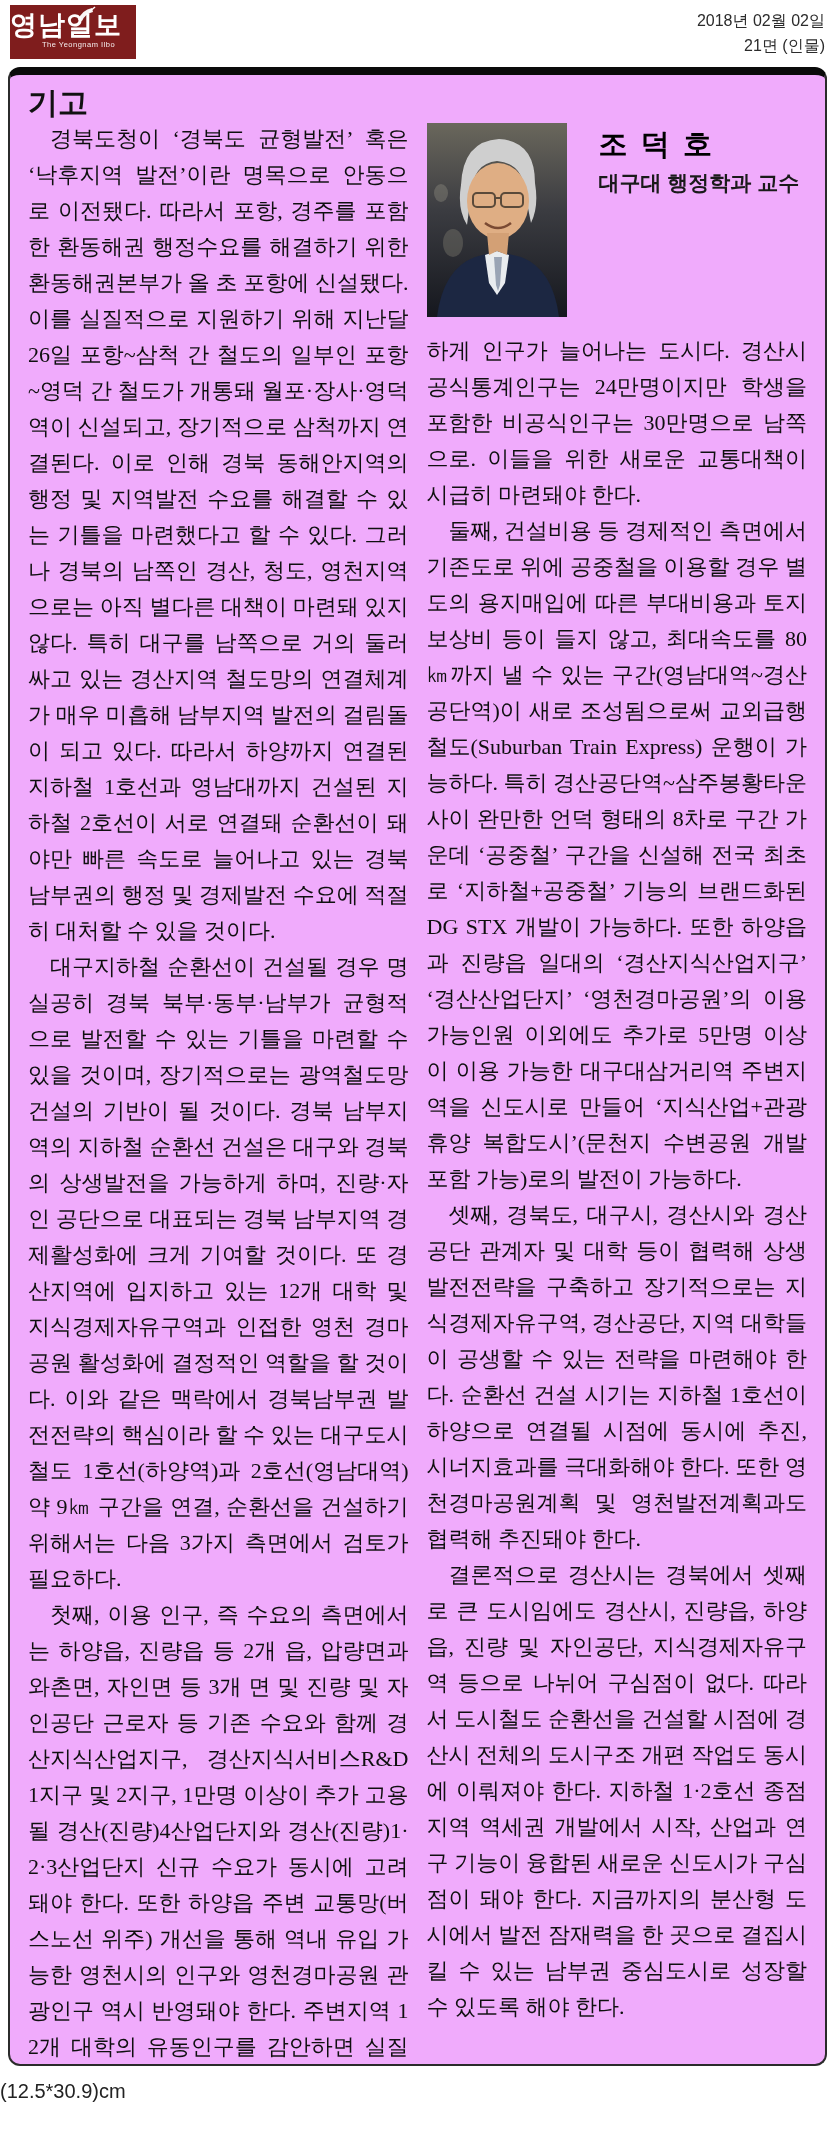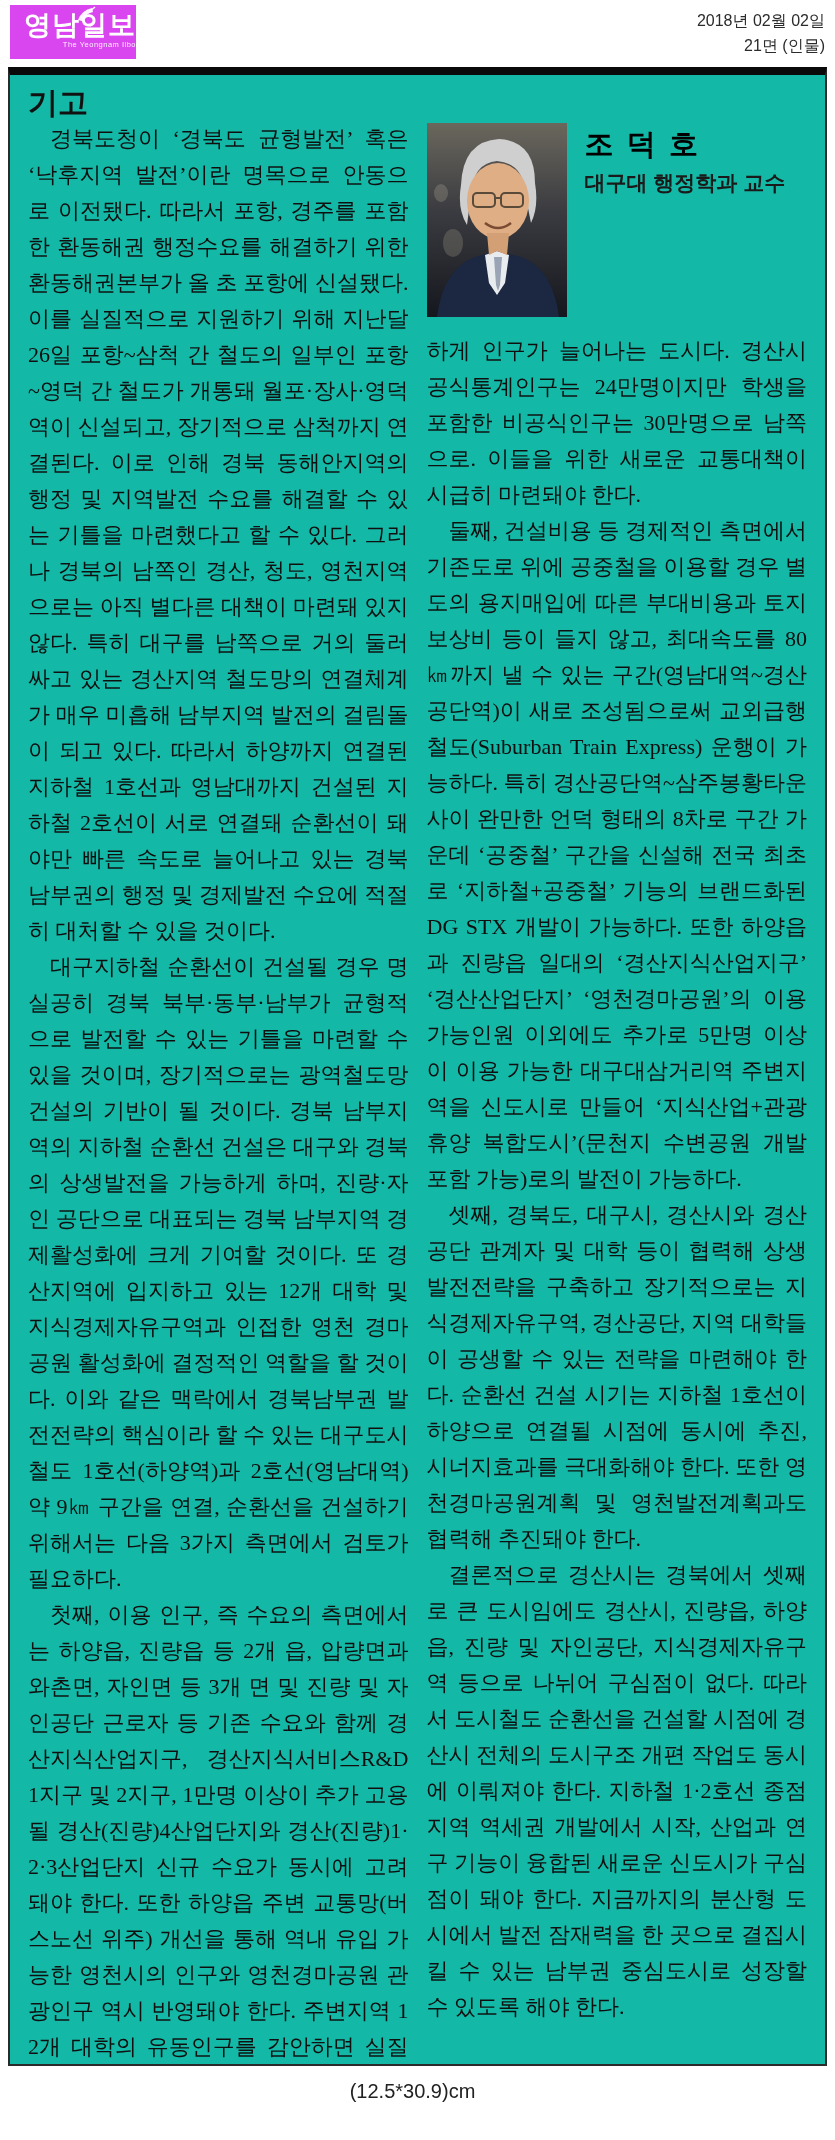--- a/index.html
+++ b/index.html
@@ -6,70 +6,70 @@
   body{
     width:835px;height:2140px;background:#ffffff;position:relative;
     font-family:"Liberation Serif", serif;color:#0f0f0f;
   }
   
   .header{
     display:flex;justify-content:space-between;align-items:flex-start;
     padding:5px 8px 0 10px;
   }
   .logo{
-    width:126px;height:54px;background:#d946ef;color:#ffffff;
-    text-align:right;position:relative;box-sizing:border-box;padding-top:5px;
+    width:126px;height:54px;background:#7f1d1d;color:#ffffff;
+    text-align:left;position:relative;box-sizing:border-box;padding-top:5px;
     font-family:"Liberation Sans", sans-serif;
   }
   .logo-title{font-size:27px;font-weight:700;letter-spacing:1px;line-height:30px;}
   .logo-sub{font-size:7.5px;letter-spacing:.5px;opacity:.92;line-height:9px;margin-left:32px;}
   .logo-dish{position:absolute;left:66px;top:1px;}
   .dateblock{
     text-align:right;font-family:Liberation Sans, sans-serif;
     font-size:16px;line-height:25px;color:#2b2b2b;padding-top:3px;padding-right:2px;
   }
   
   .article-box{
     margin:8px 8px 0 8px;box-sizing:border-box;
     border-top:8px solid #0a0a0a;
     border-left:2px solid #2b2b2b;border-right:2px solid #2b2b2b;border-bottom:2px solid #2b2b2b;
     height:1999px;overflow:hidden;
-    padding:10px 18px 0 18px;background:#14b8a6;
+    padding:10px 18px 0 18px;background:#f0abfc;border-radius:12px;
   }
   .section-label{
     font-family:"Liberation Sans", sans-serif;font-size:30px;font-weight:700;color:#111;
     line-height:36px;
   }
   .article-title{
     text-align:center;font-size:46px;font-weight:700;color:#000;
     margin:28px 0 42px 0;line-height:56px;letter-spacing:1px;
   }
   .content{display:flex;gap:18px;}
   .col{
     width:50%;box-sizing:border-box;
     font-size:22px;line-height:36px;text-align:justify;
     word-break:break-all;
   }
   .col p{margin:0;text-indent:1em;}
   .col p.cont{text-indent:0;}
   
-  .author-block{display:flex;gap:18px;margin:2px 0 16px 0;}
+  .author-block{display:flex;gap:32px;margin:2px 0 16px 0;}
   .photo{
     width:140px;height:194px;flex:0 0 auto;overflow:hidden;position:relative;
     background:linear-gradient(180deg,#6a675c 0%,#3b3c41 45%,#15171e 100%);
   }
   .author-meta{padding-top:4px;}
   .author-name{font-size:29px;font-weight:700;letter-spacing:3px;color:#000;line-height:34px;}
   .author-affil{
     font-family:"Liberation Sans", sans-serif;font-size:21px;color:#1a1a1a;
     margin-top:9px;line-height:26px;font-weight:bold;
   }
   
   .dim-note{
-    text-align:center;padding-right:10px;margin-top:14px;
+    text-align:left;padding-right:10px;margin-top:14px;
     font-family:"Liberation Sans", sans-serif;font-size:20px;color:#222;
   }
 </style>
 </head>
 <body>
 
 <div class="header">
   <div class="logo">
     <span class="logo-dish">
       <svg width="20" height="18" viewBox="0 0 20 18">

